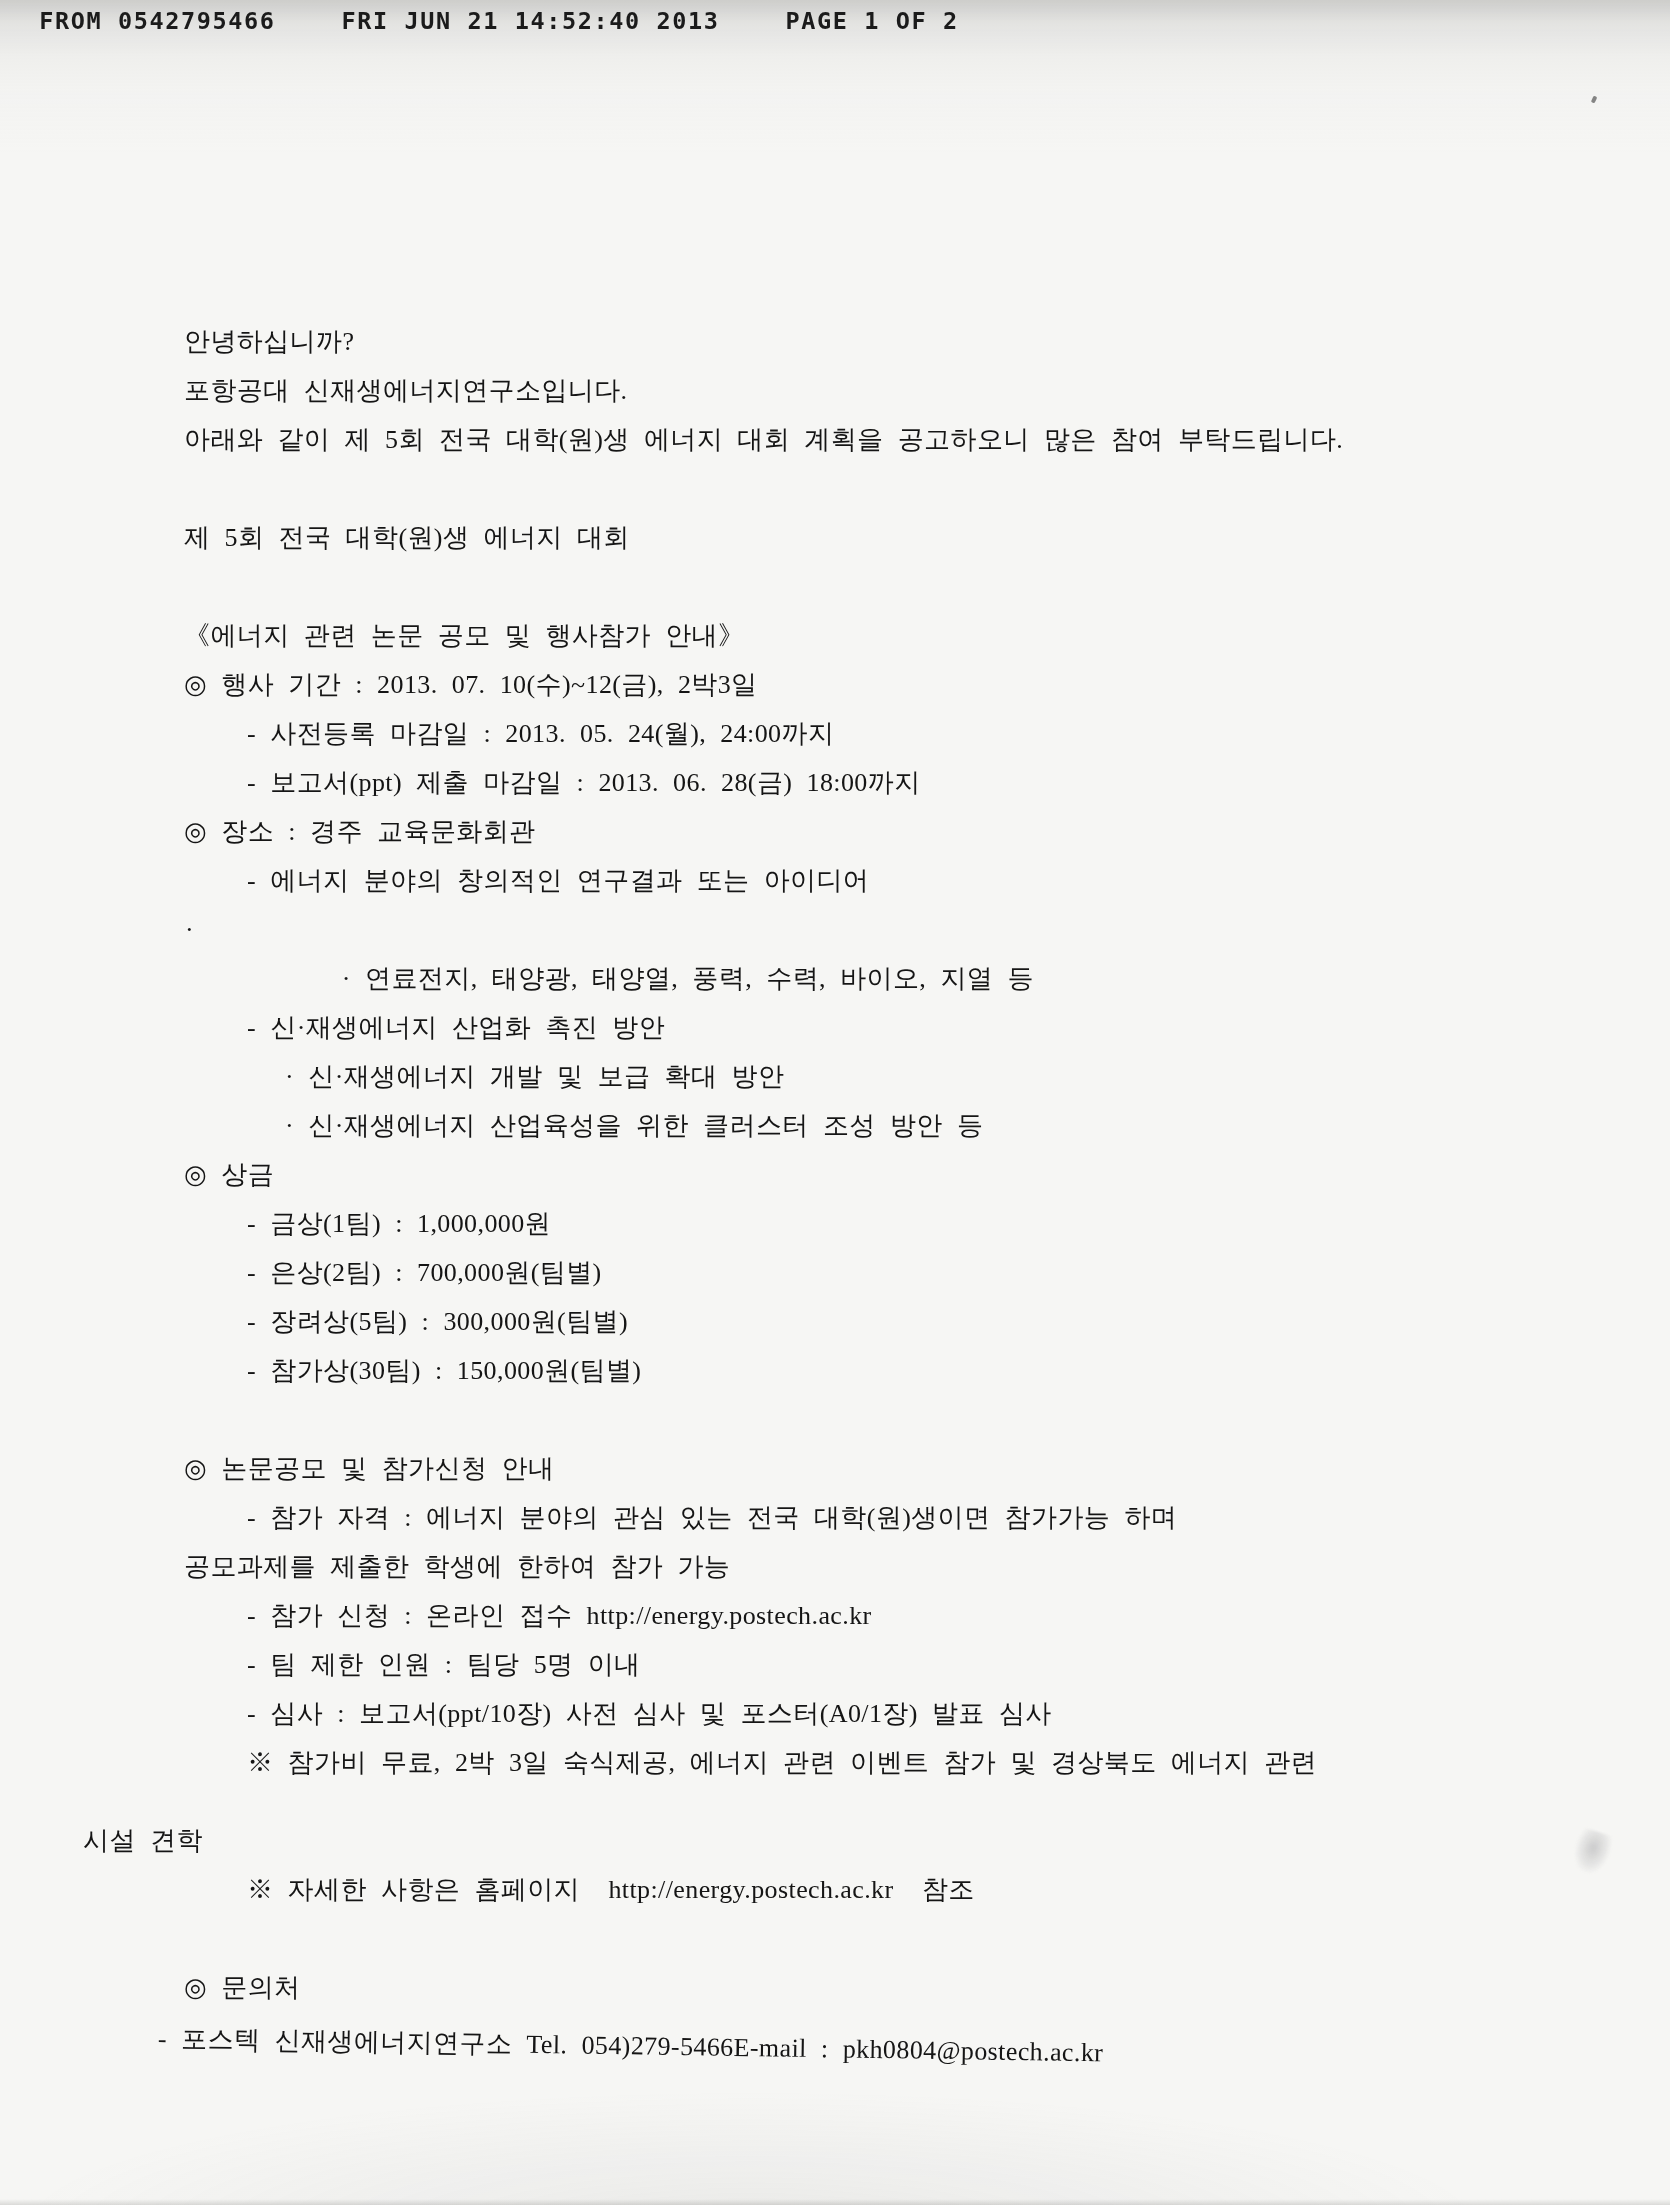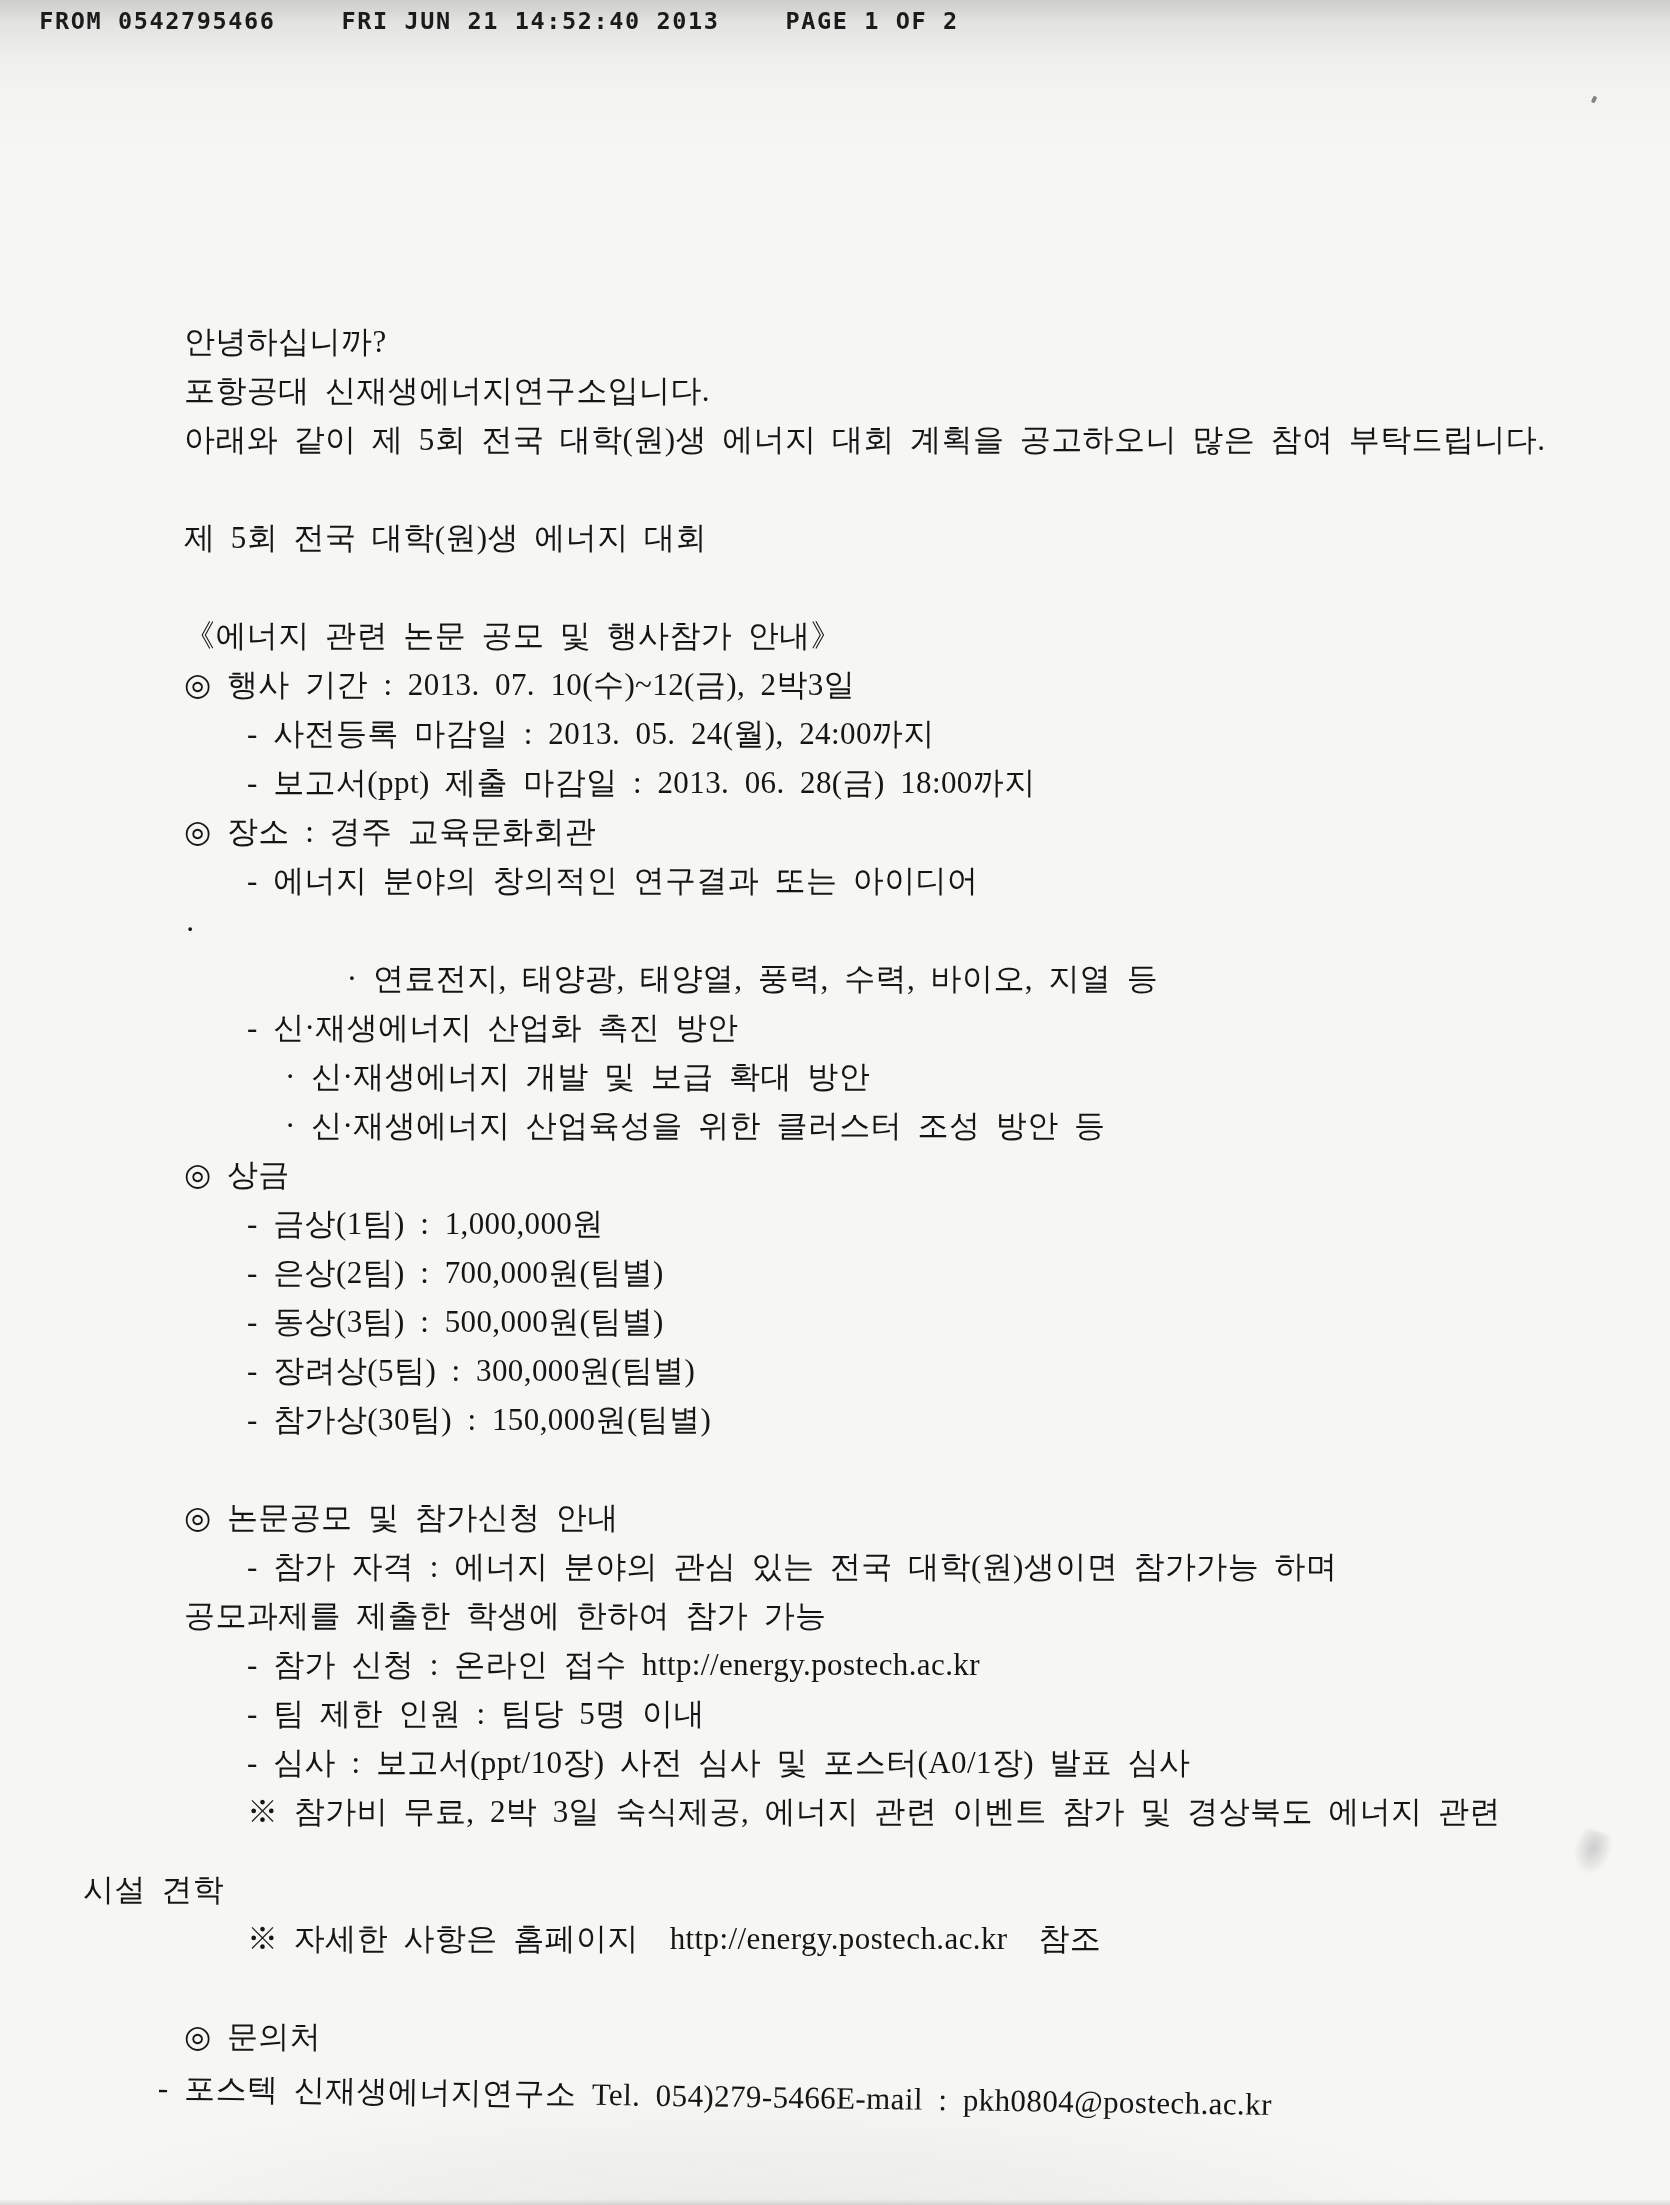--- a/index.html
+++ b/index.html
@@ -41,21 +41,21 @@
     margin-left: 28px;
   }
 
   
   .doc {
     position: absolute;
     top: 317px;
     left: 0;
     width: 1671px;
     font-family: "Liberation Serif", "DejaVu Serif", serif;
-    font-size: 31px;
+    font-size: 26px;
     color: #151515;
     word-spacing: 7.3px;
     letter-spacing: 0.4px;
   }
   .line {
     position: relative;
     height: 49px;
     line-height: 49px;
     white-space: pre;
     padding-left: 184px;
@@ -140,21 +140,20 @@
   </div>
 
   <div class="gap"></div>
 
   <div class="line ind1">- 신·재생에너지 산업화 촉진 방안</div>
   <div class="line ind2">· 신·재생에너지 개발 및 보급 확대 방안</div>
   <div class="line ind2">· 신·재생에너지 산업육성을 위한 클러스터 조성 방안 등</div>
   <div class="line">◎ 상금</div>
   <div class="line ind1">- 금상(1팀) : 1,000,000원</div>
   <div class="line ind1">- 은상(2팀) : 700,000원(팀별)</div>
-  <div class="line ind1">- 동상(3팀) : 500,000원(팀별)</div>
   <div class="line ind1">- 장려상(5팀) : 300,000원(팀별)</div>
   <div class="line ind1">- 참가상(30팀) : 150,000원(팀별)</div>
 
   <div class="gap"></div>
 
   <div class="line">◎ 논문공모 및 참가신청 안내</div>
   <div class="line ind1">- 참가 자격 : 에너지 분야의 관심 있는 전국 대학(원)생이면 참가가능 하며</div>
   <div class="line cont">공모과제를 제출한 학생에 한하여 참가 가능</div>
   <div class="line ind1">- 참가 신청 : 온라인 접수 http://energy.postech.ac.kr</div>
   <div class="line ind1">- 팀 제한 인원 : 팀당 5명 이내</div>

